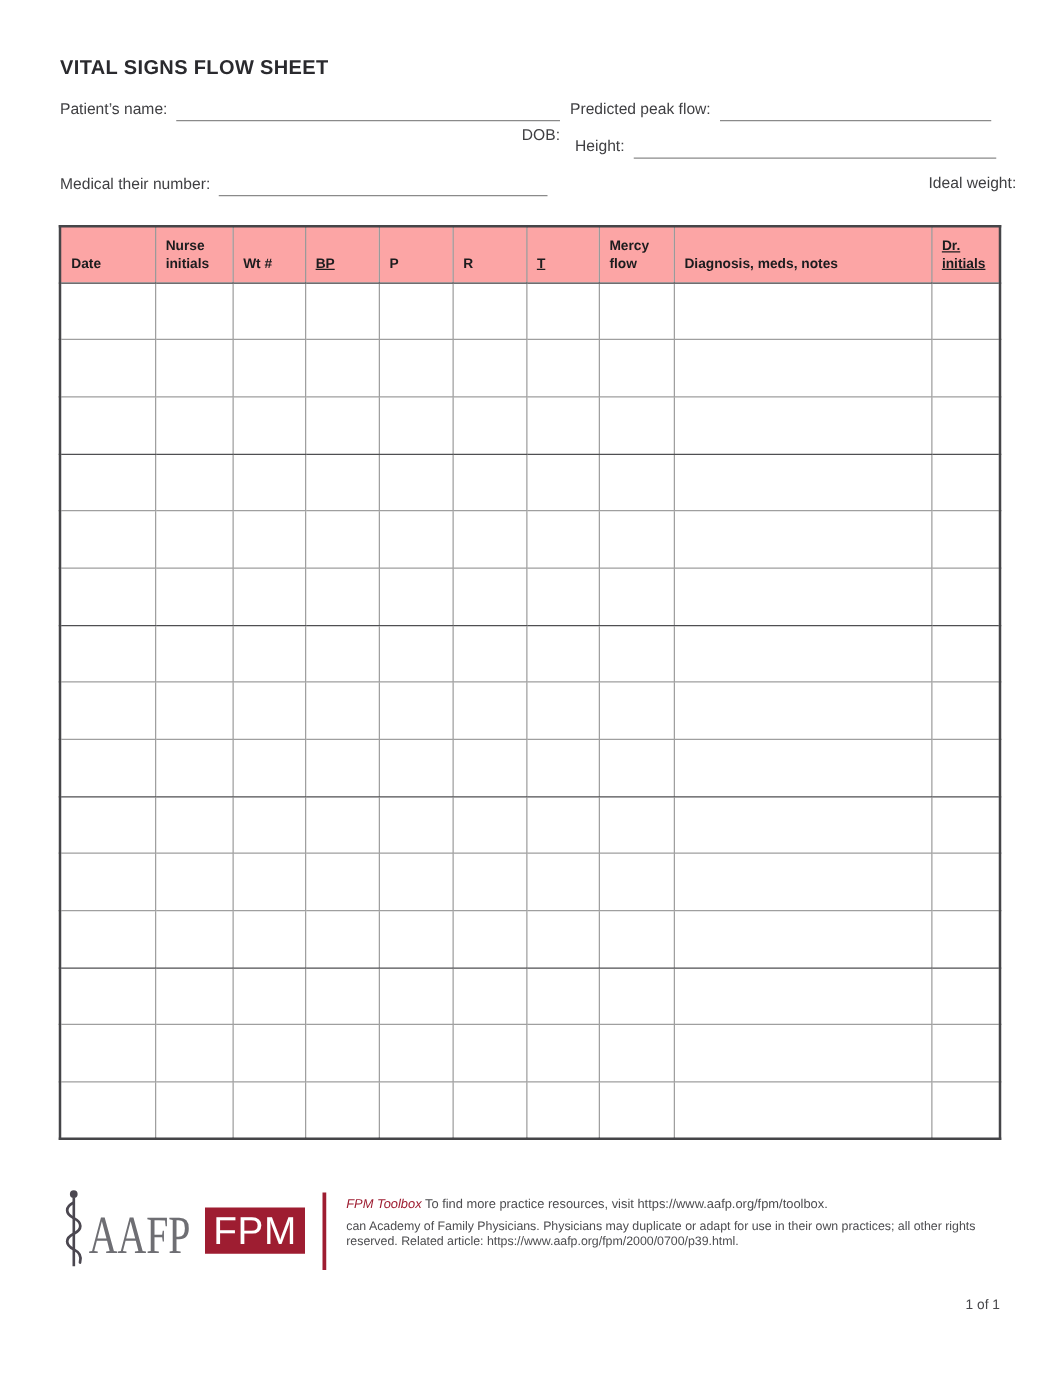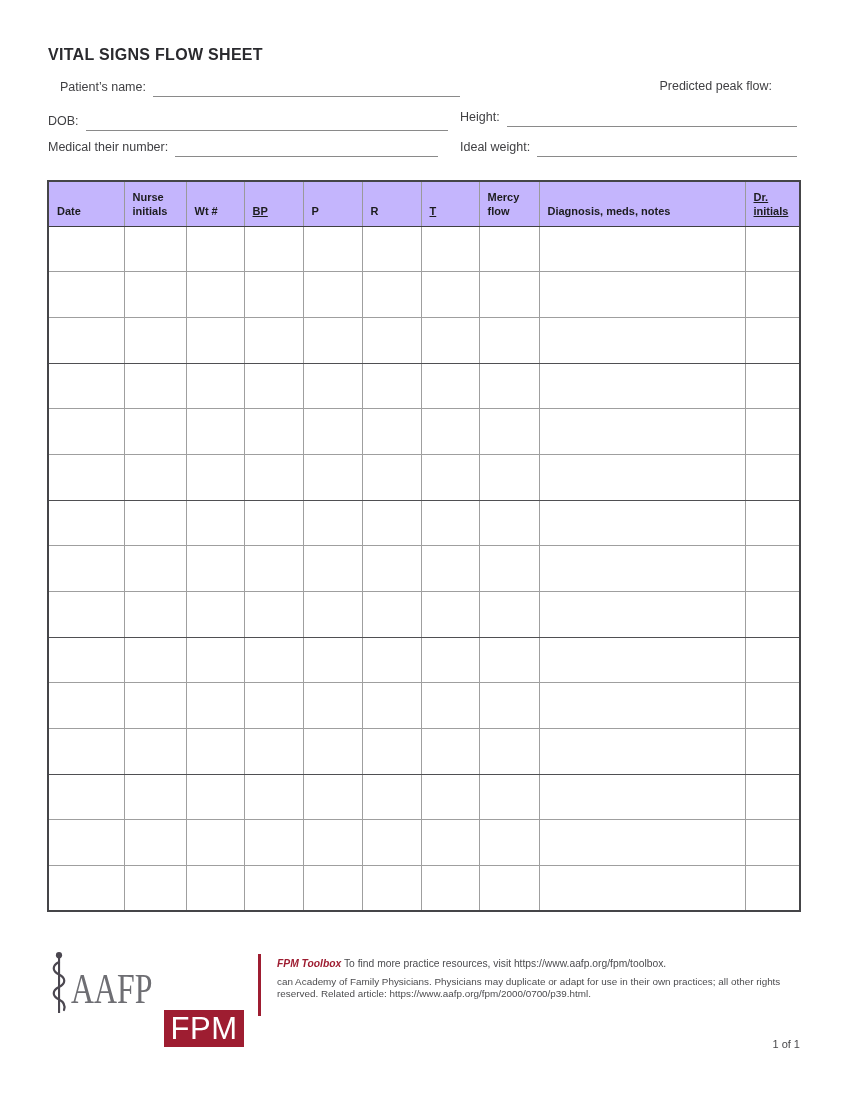--- a/index.html
+++ b/index.html
@@ -40,21 +40,21 @@
   
   table.vitals {
     position: absolute;
     left: 47px; top: 180px;
     width: 752px;
     border-collapse: collapse;
     table-layout: fixed;
     border: 2px solid #454548;
   }
   table.vitals th {
-    background: #c4b5fd;
+    background: #fca5a5;
     border: 1px solid #9a9a9a;
     border-bottom: 1.6px solid #3f3f42;
     vertical-align: bottom;
     text-align: left;
     font-size: 11px;
     font-weight: bold;
     line-height: 1.3;
     color: #1c1c1e;
     padding: 5px 5px 7px 8px;
     height: 45px;
@@ -81,21 +81,20 @@
     letter-spacing: 0px;
   }
   .fpm-box {
     position: absolute;
     left: 164px; top: 966px;
     width: 80px; height: 37px;
     background: #9e1d31;
     display: flex;
     align-items: center;
     justify-content: center;
-    margin-top: 44px;
   }
   .fpm-box span {
     color: #ffffff;
     font-size: 31px;
     line-height: 1;
     letter-spacing: 0.5px;
   }
   .logo-divider {
     position: absolute;
     left: 258px; top: 954px;
@@ -104,21 +103,21 @@
   }
   .toolbox-line {
     position: absolute;
     left: 277px; top: 958px;
     font-size: 10.3px;
     color: #4c4c4f;
     white-space: nowrap;
   }
   .toolbox-line .tb-label {
     color: #9e1d31;
-    font-weight: bold;
+    font-weight: normal;
     font-style: italic;
     margin-top: 20px;
   }
   .credit-block {
     position: absolute;
     left: 277px; top: 975.5px;
     font-size: 9.9px;
     line-height: 12.2px;
     color: #4c4c4f;
   }
@@ -130,42 +129,42 @@
     color: #48484b;
   }
 </style>
 </head>
 <body>
 
 <div class="page">
 
   <div class="doc-title">VITAL SIGNS FLOW SHEET</div>
 
-  <div class="field" style="left:48px; top:80px; width:400px;margin-left:12px;">
+  <div class="field" style="left:48px; top:80px; width:400px;">
     <span class="flabel">Patient’s name:</span>
     <span class="fline"></span>
   </div>
-  <div class="field" style="left:48px; top:114px; width:400px;">
+  <div class="field" style="left:48px; top:102px; width:400px;flex-direction:column;">
     <span class="flabel">DOB:</span>
     <span class="fline"></span>
   </div>
   <div class="field" style="left:48px; top:140px; width:390px;">
     <span class="flabel">Medical their number:</span>
     <span class="fline"></span>
   </div>
 
-  <div class="field" style="left:435px; top:80px; width:337px;flex-direction:column;">
+  <div class="field" style="left:456px; top:80px; width:337px;">
     <span class="flabel">Predicted peak flow:</span>
     <span class="fline"></span>
   </div>
   <div class="field" style="left:460px; top:110px; width:337px;">
     <span class="flabel">Height:</span>
     <span class="fline"></span>
   </div>
-  <div class="field" style="left:460px; top:140px; width:337px;">
+  <div class="field" style="left:476px; top:140px; width:337px;flex-direction:column;">
     <span class="flabel">Ideal weight:</span>
     <span class="fline"></span>
   </div>
 
   <table class="vitals">
     <colgroup>
       <col style="width:76px">
         <col style="width:62px">
         <col style="width:58px">
       <col style="width:59px">

